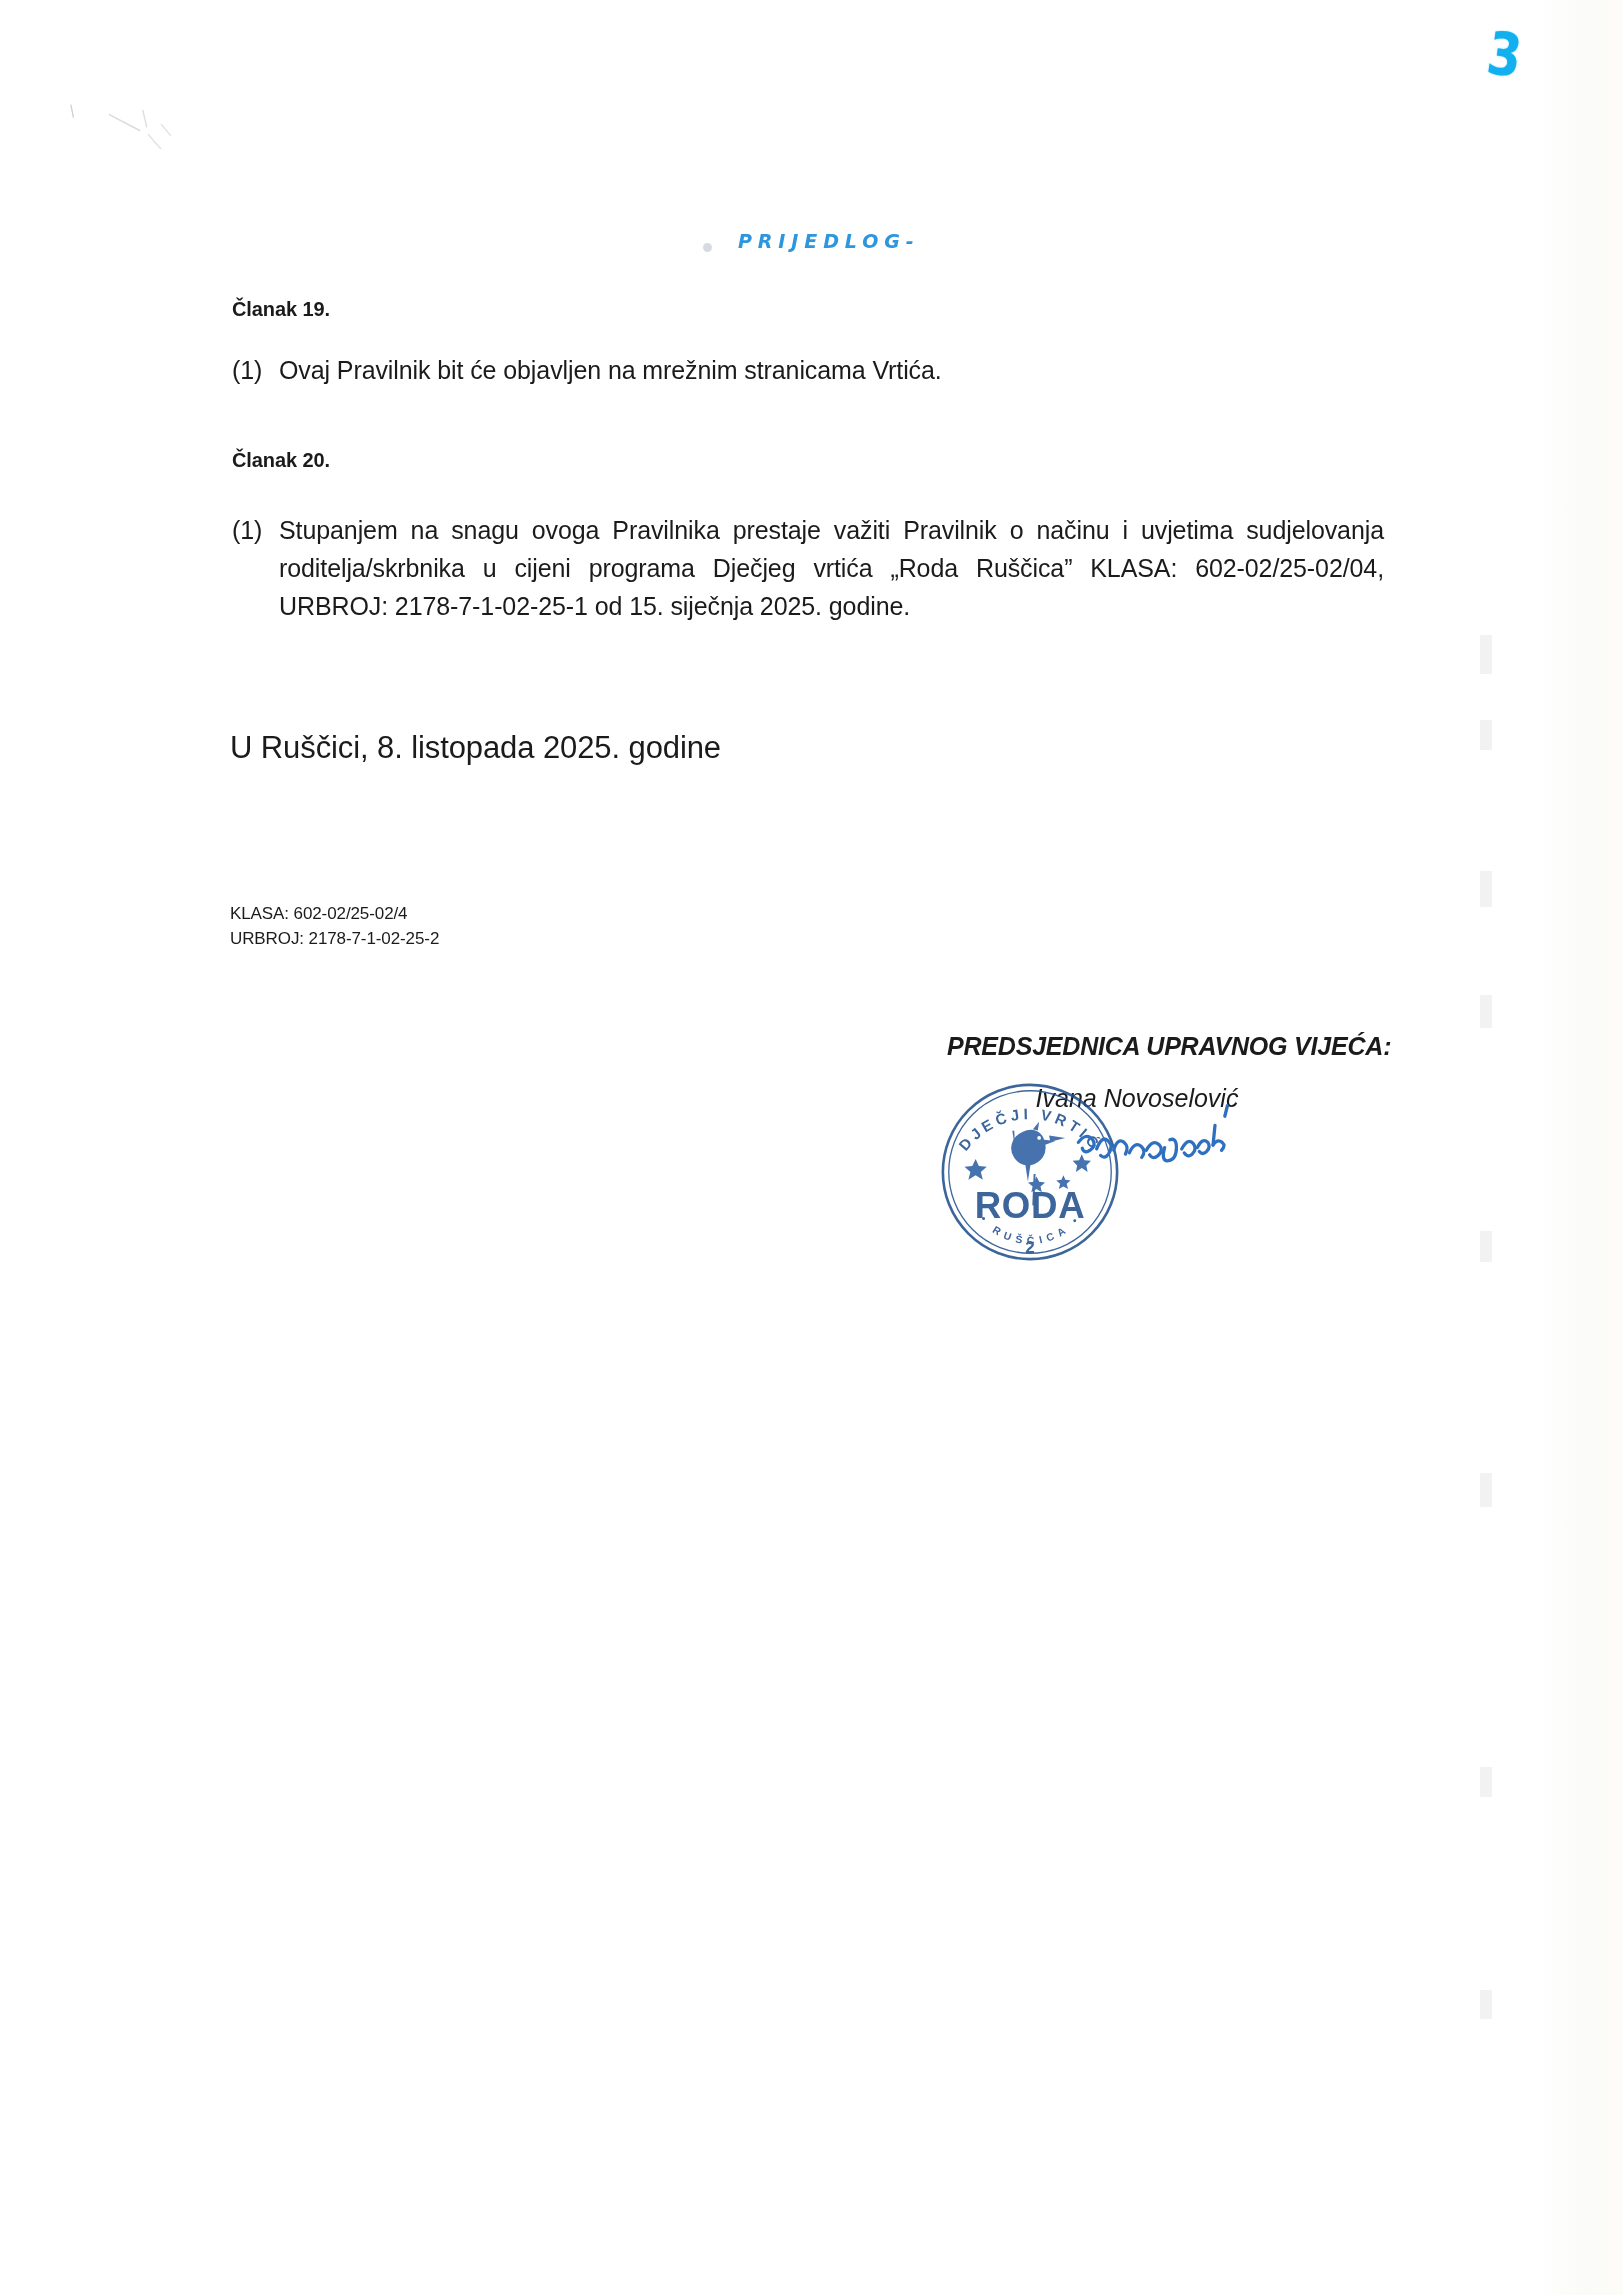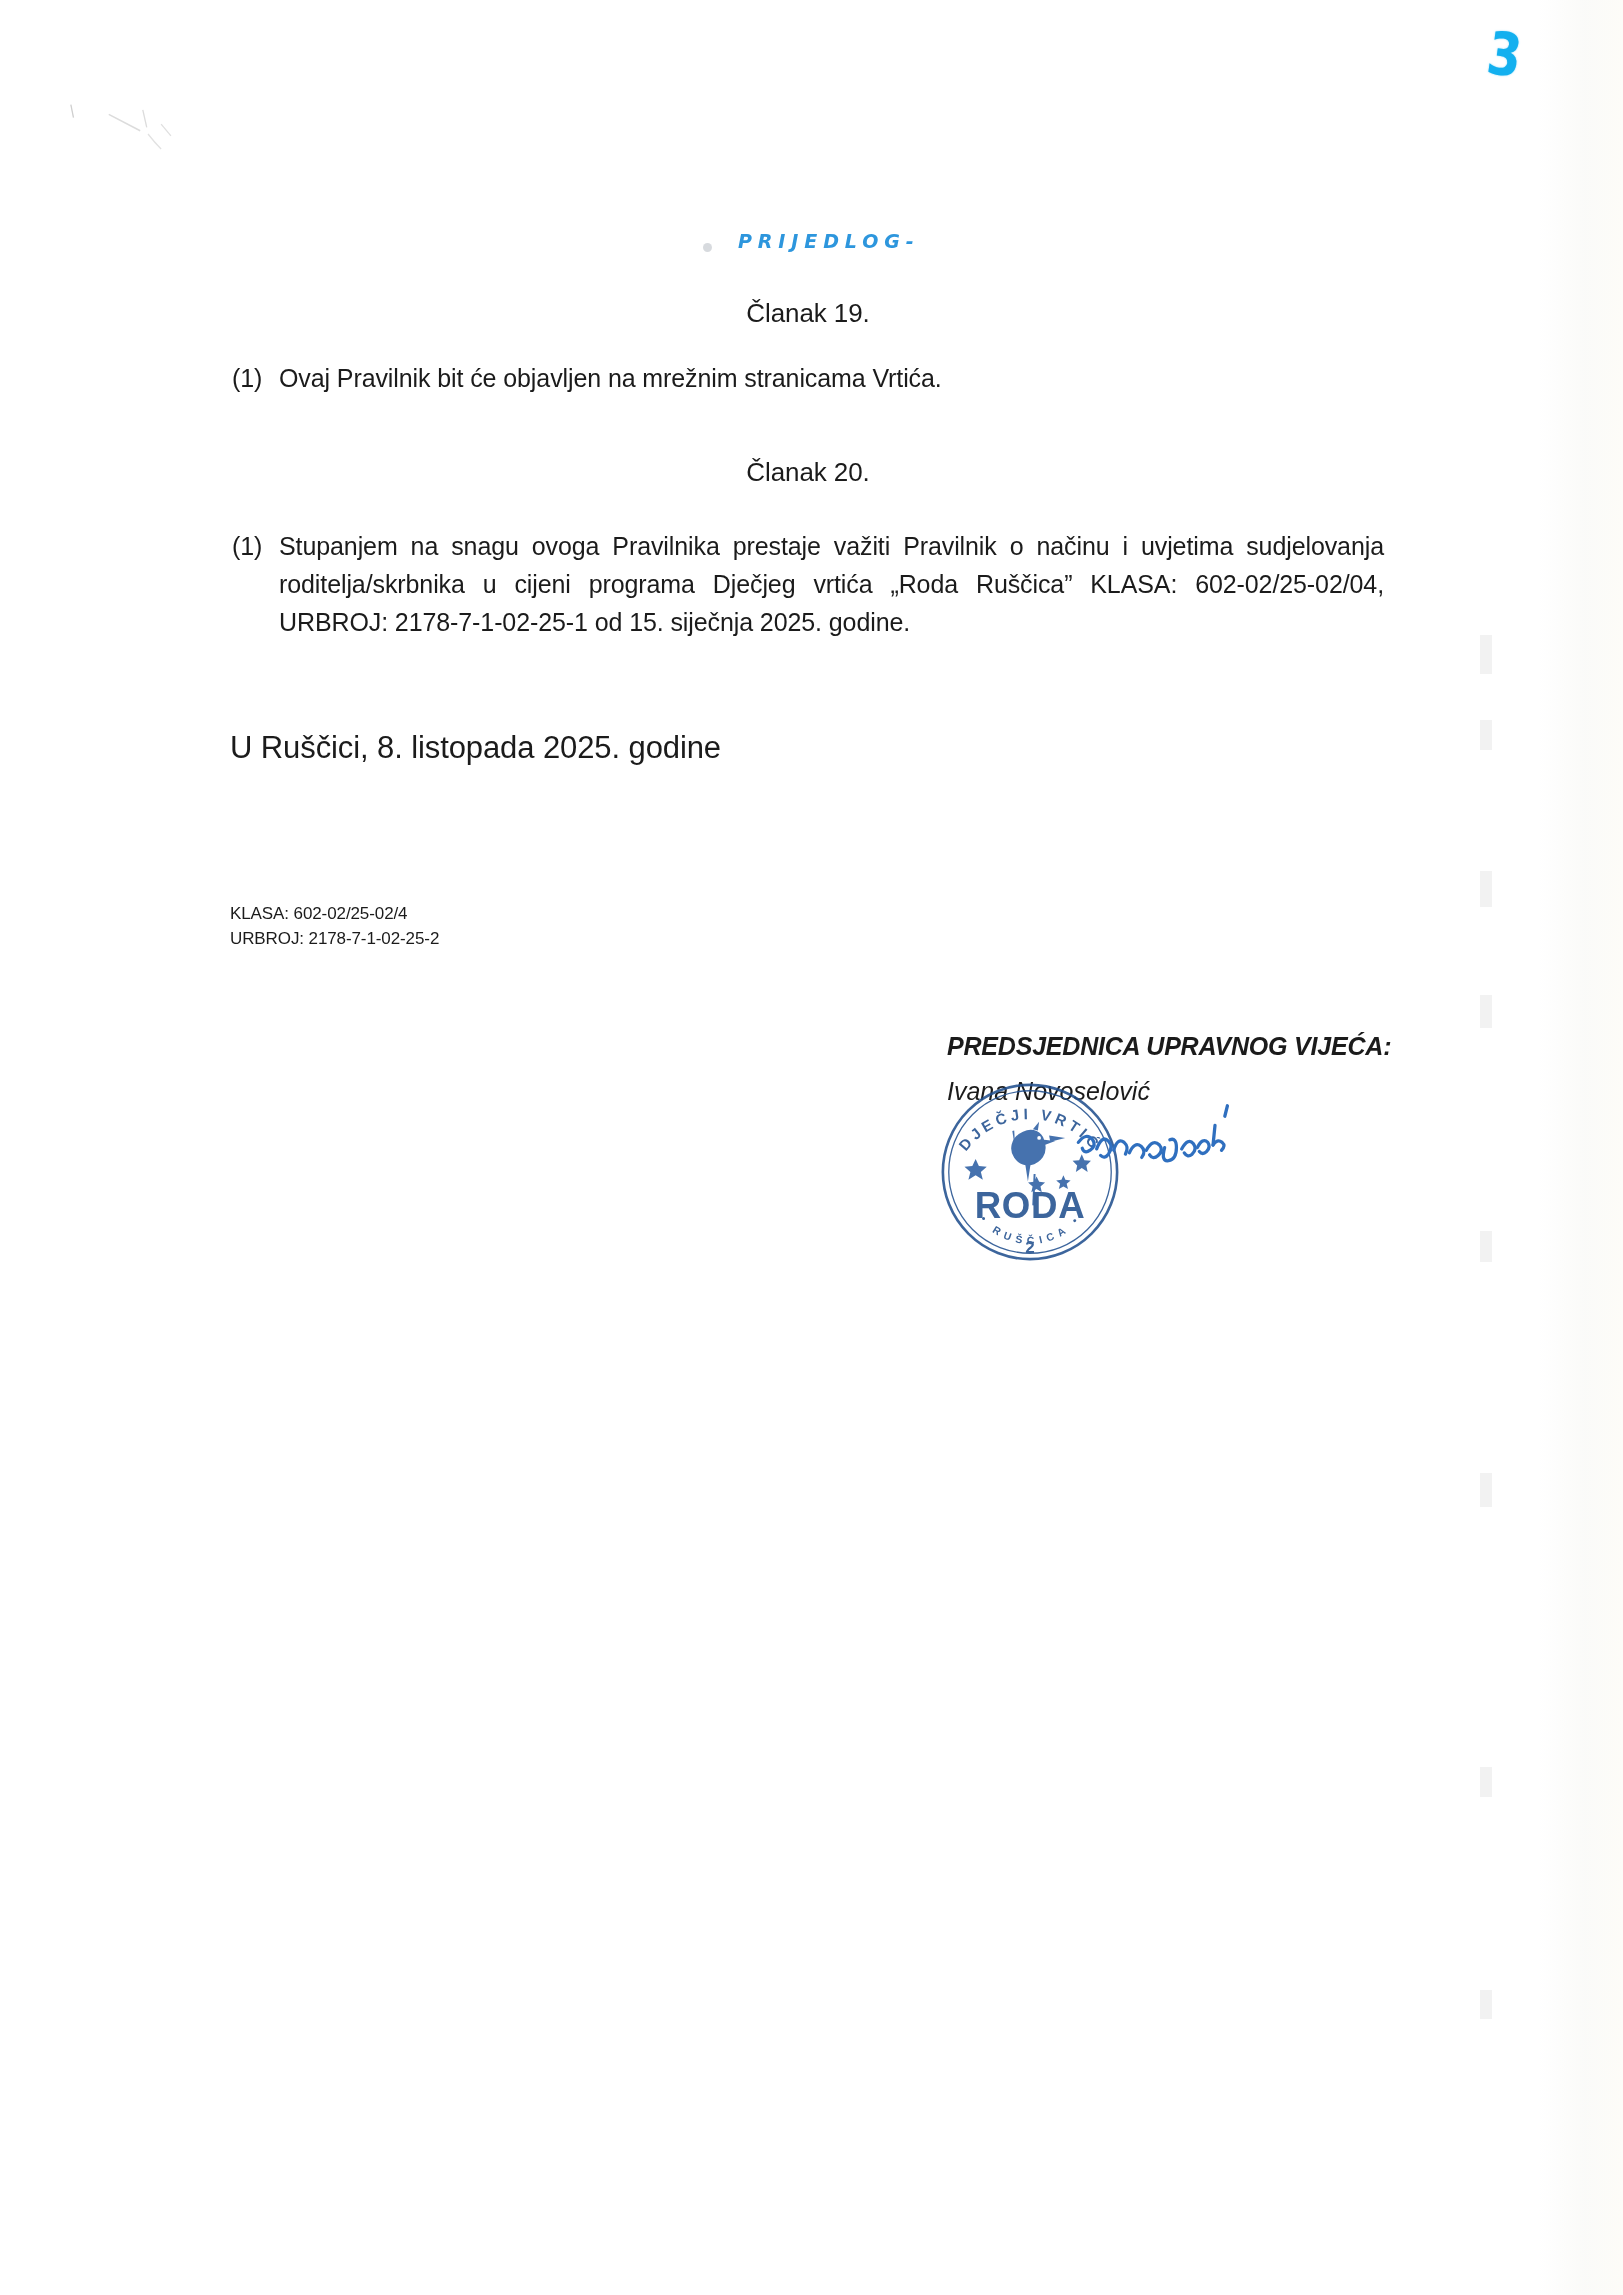--- a/index.html
+++ b/index.html
@@ -82,23 +82,22 @@
 
   
   .doc {
     position: absolute;
     left: 232px;
     top: 298px;
     width: 1152px;
     color: #1b1b1b;
   }
   .article-heading {
-    text-align: center;
-    font-size: 26px;
-    font-weight: 400;
+    font-size: 20px;
+    font-weight: 700;
     letter-spacing: -0.1px;
     margin: 0;
     padding: 0;
   }
   .h19 { margin-top: 0px; }
   .h20 { margin-top: 60px; }
 
   .clause {
     display: flex;
     align-items: flex-start;
@@ -144,23 +143,23 @@
     color: #1b1b1b;
     font-style: italic;
   }
   .sign-title {
     font-size: 25px;
     font-weight: 600;
     letter-spacing: -0.2px;
     white-space: nowrap;
   }
   .sign-name {
-    margin-top: 16px;
+    margin-top: 23px;
     font-size: 25px;
-    text-align: left;
+    text-align: center;
     padding-right: 26px;
     white-space: nowrap;
   }
 
   
   .stamp {
     position: absolute;
     left: 935px;
     top: 1077px;
     width: 190px;

